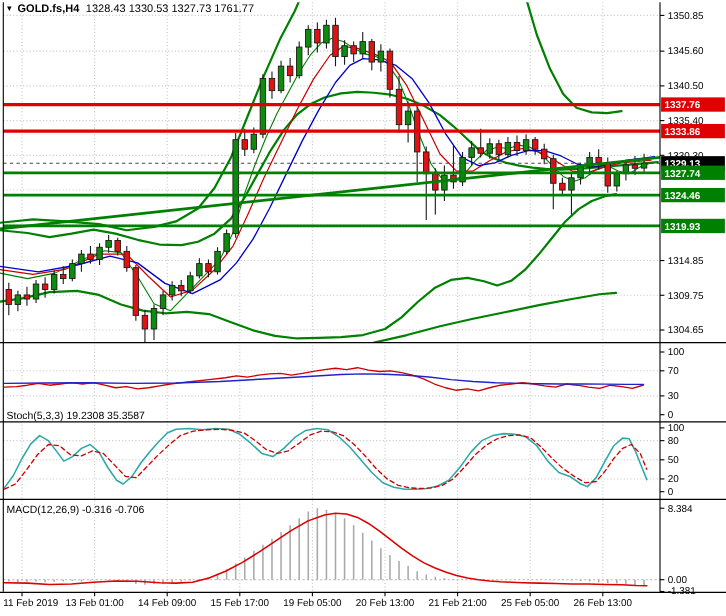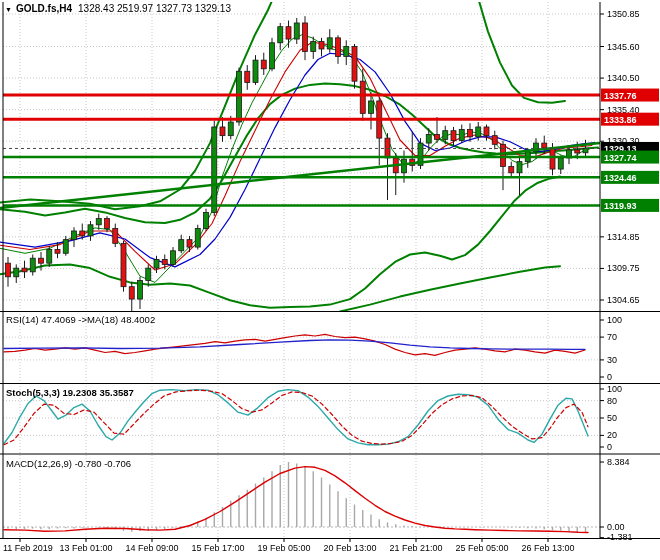--- a/index.html
+++ b/index.html
@@ -4,21 +4,21 @@
 <style>
   html,body{margin:0;padding:0;background:#eee;}
   .chart-window{position:relative;width:660px;height:560px;background:#fff;overflow:hidden;
     font-family:"Liberation Sans",sans-serif;}
   #chart-svg{position:absolute;left:0;top:0;}
   .chart-header{position:absolute;left:5px;top:3px;font-size:10px;color:#000;white-space:nowrap;z-index:5;}
   .chart-header .tri{display:inline-block;font-size:7px;vertical-align:middle;margin-right:4px;color:#000;}
   .chart-header .sym{margin-right:6px;font-weight:bold;}
   .pane-label{position:absolute;left:6px;font-size:9.5px;color:#000;white-space:nowrap;z-index:5;}
   #rsi-label{top:314px;}
-  #stoch-label{top:387px;font-weight:bold;}
+  #stoch-label{top:373px;}
   #macd-label{top:458px;}
   svg text{font-family:"Liberation Sans",sans-serif;font-size:9px;fill:#000;}
   svg text.badge-txt{fill:#fff;font-weight:bold;}
 </style>
 </head>
 <body>
 
 <div class="chart-window">
   <svg id="chart-svg" width="660" height="560">
       <rect x="0" y="0" width="660" height="560" fill="#ffffff"></rect>
@@ -367,19 +367,18 @@
         <text x="218" y="551" text-anchor="middle">15 Feb 17:00</text>
         <text x="284" y="551" text-anchor="middle">19 Feb 05:00</text>
         <text x="350" y="551" text-anchor="middle">20 Feb 13:00</text>
         <text x="416" y="551" text-anchor="middle">21 Feb 21:00</text>
         <text x="482" y="551" text-anchor="middle">25 Feb 05:00</text>
         <text x="548" y="551" text-anchor="middle">26 Feb 13:00</text>
       </g>
     </svg>
 
   <div class="chart-header">
-    <span class="tri">▼</span><span class="sym">GOLD.fs,H4</span><span>1328.43 2519.97 1327.73 1329.13</span>
+    <span class="tri">▼</span><span class="sym">GOLD.fs,H4</span><span>1328.43 1330.53 1327.73 1761.77</span>
   </div>
 
-  <div class="pane-label" id="rsi-label">RSI(14) 47.4069  -&gt;MA(18) 48.4002</div>
   <div class="pane-label" id="stoch-label">Stoch(5,3,3) 19.2308 35.3587</div>
-  <div class="pane-label" id="macd-label">MACD(12,26,9) -0.780 -0.706</div>
+  <div class="pane-label" id="macd-label">MACD(12,26,9) -0.316 -0.706</div>
 </div>
 
 </body></html>

